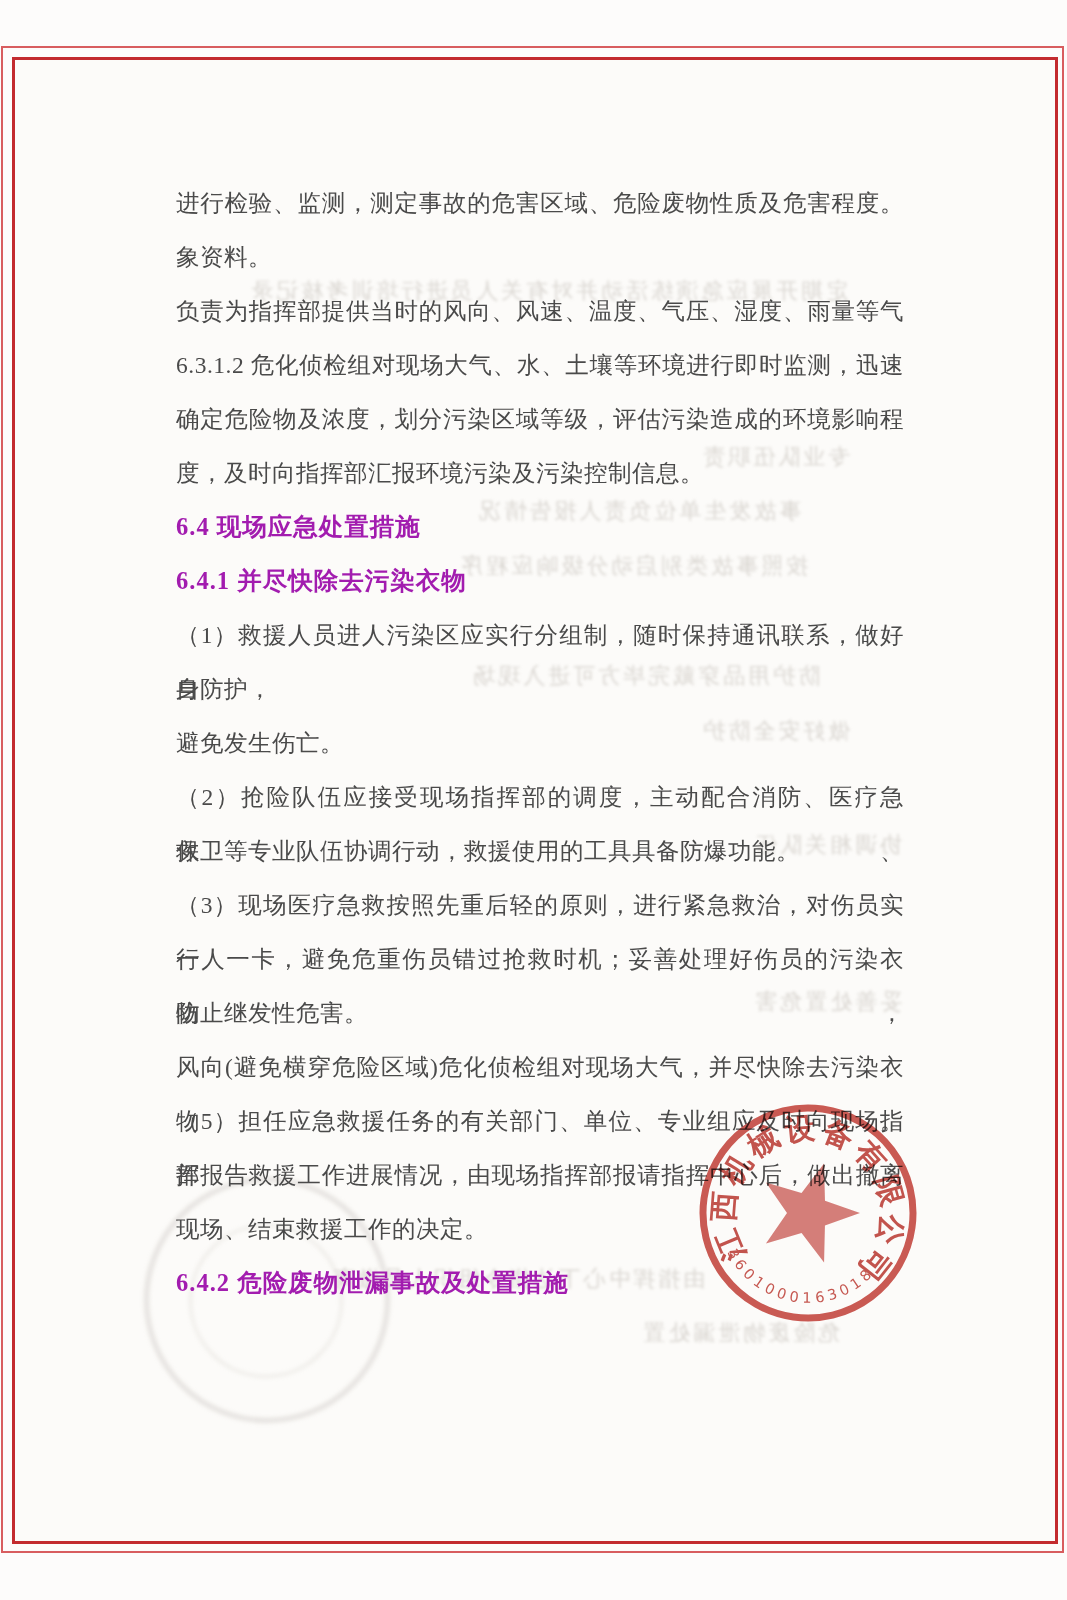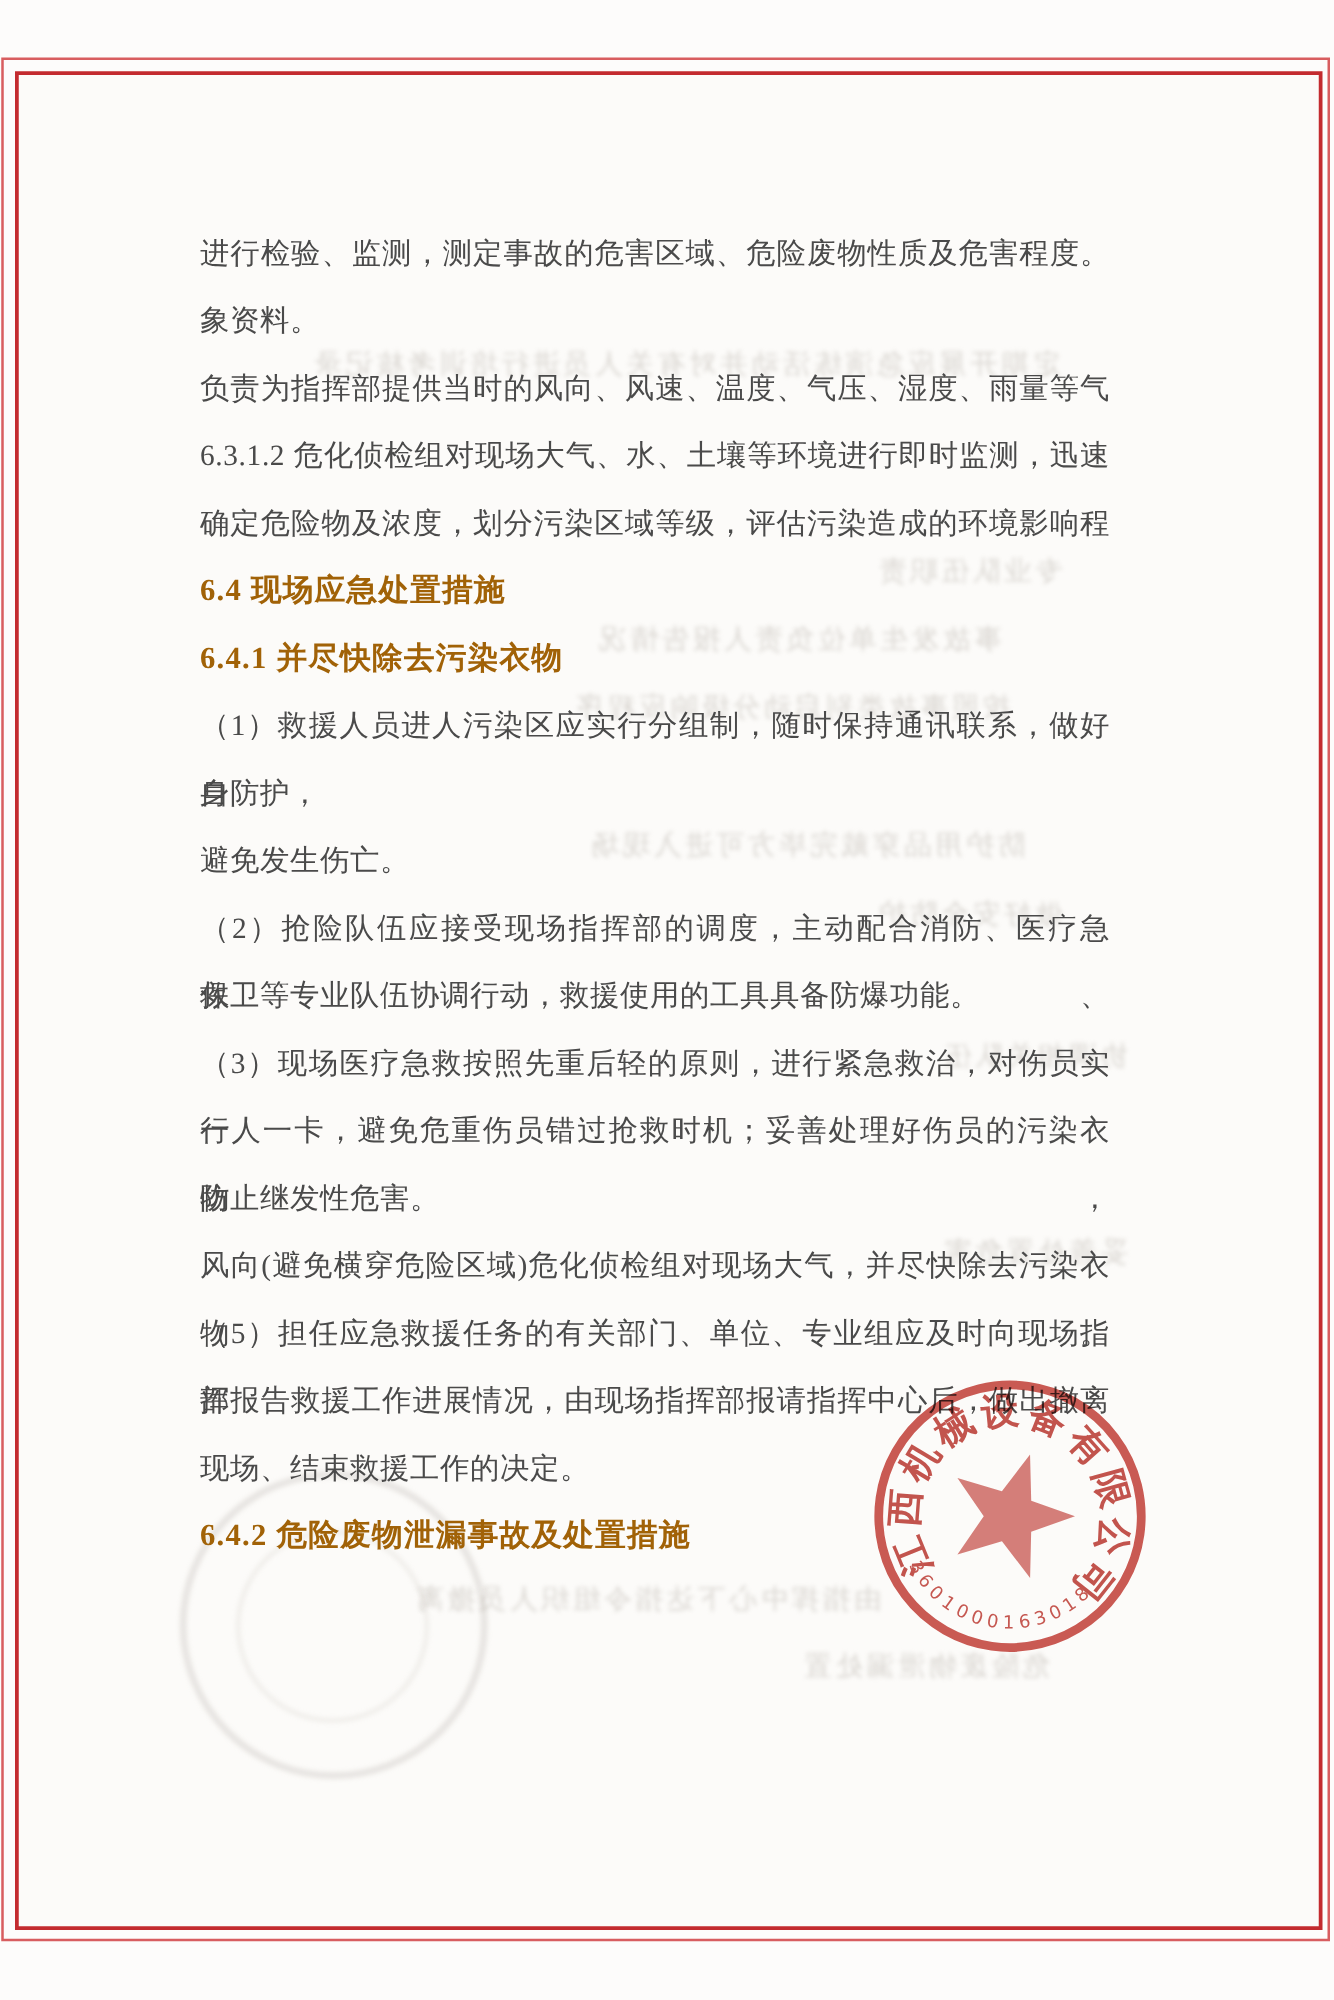--- a/index.html
+++ b/index.html
@@ -13,30 +13,30 @@
     position:absolute;left:1px;top:46px;width:1059px;height:1503px;
     border:2px solid rgba(206,52,56,.8);
   }
   .frame-inner{
     position:absolute;left:12px;top:57px;width:1040px;height:1481px;
     border:3px solid #c32b2f;
     background:#fcfbf9;
   }
   
   #text-block{
-    position:absolute;left:160px;top:176px;width:728px;
+    position:absolute;left:176px;top:176px;width:728px;
     color:#4a4a4a;
   }
   .ln{
     height:54px;line-height:54px;font-size:23.5px;
     white-space:nowrap;text-align:justify;text-align-last:left;
     letter-spacing:.5px;
   }
   .ln.fill{white-space:normal;text-align-last:justify;}
-  .ln.heading{font-weight:bold;color:#a16207;font-size:24.5px;letter-spacing:1px;}
+  .ln.heading{font-weight:bold;color:#a21caf;font-size:24.5px;letter-spacing:1px;}
   
   .ghost{
     position:absolute;height:26px;line-height:26px;font-size:22px;
     color:#b7b1a9;opacity:.5;filter:blur(1.6px);
     transform:scaleX(-1);transform-origin:center;
     white-space:nowrap;letter-spacing:3px;
   }
   
   .ghost-stamp{
     position:absolute;left:144px;top:1177px;width:236px;height:236px;
@@ -78,20 +78,21 @@
 <div class="ghost-stamp">
   <div class="ghost-stamp-inner"></div>
 </div>
 
 <div id="text-block">
     <div class="ln fill">进行检验、监测，测定事故的危害区域、危险废物性质及危害程度。</div>
     <div class="ln">象资料。</div>
     <div class="ln fill">负责为指挥部提供当时的风向、风速、温度、气压、湿度、雨量等气</div>
     <div class="ln fill">6.3.1.2 危化侦检组对现场大气、水、土壤等环境进行即时监测，迅速</div>
     <div class="ln fill">确定危险物及浓度，划分污染区域等级，评估污染造成的环境影响程</div>
+    <div class="ln">度，及时向指挥部汇报环境污染及污染控制信息。</div>
     <div class="ln heading">6.4 现场应急处置措施</div>
     <div class="ln heading">6.4.1 并尽快除去污染衣物</div>
     <div class="ln fill">（1）救援人员进人污染区应实行分组制，随时保持通讯联系，做好自</div>
     <div class="ln">身防护，</div>
     <div class="ln">避免发生伤亡。</div>
     <div class="ln fill">（2）抢险队伍应接受现场指挥部的调度，主动配合消防、医疗急救、</div>
     <div class="ln">保卫等专业队伍协调行动，救援使用的工具具备防爆功能。</div>
     <div class="ln fill">（3）现场医疗急救按照先重后轻的原则，进行紧急救治，对伤员实行</div>
     <div class="ln fill">一人一卡，避免危重伤员错过抢救时机；妥善处理好伤员的污染衣物，</div>
     <div class="ln">防止继发性危害。</div>

